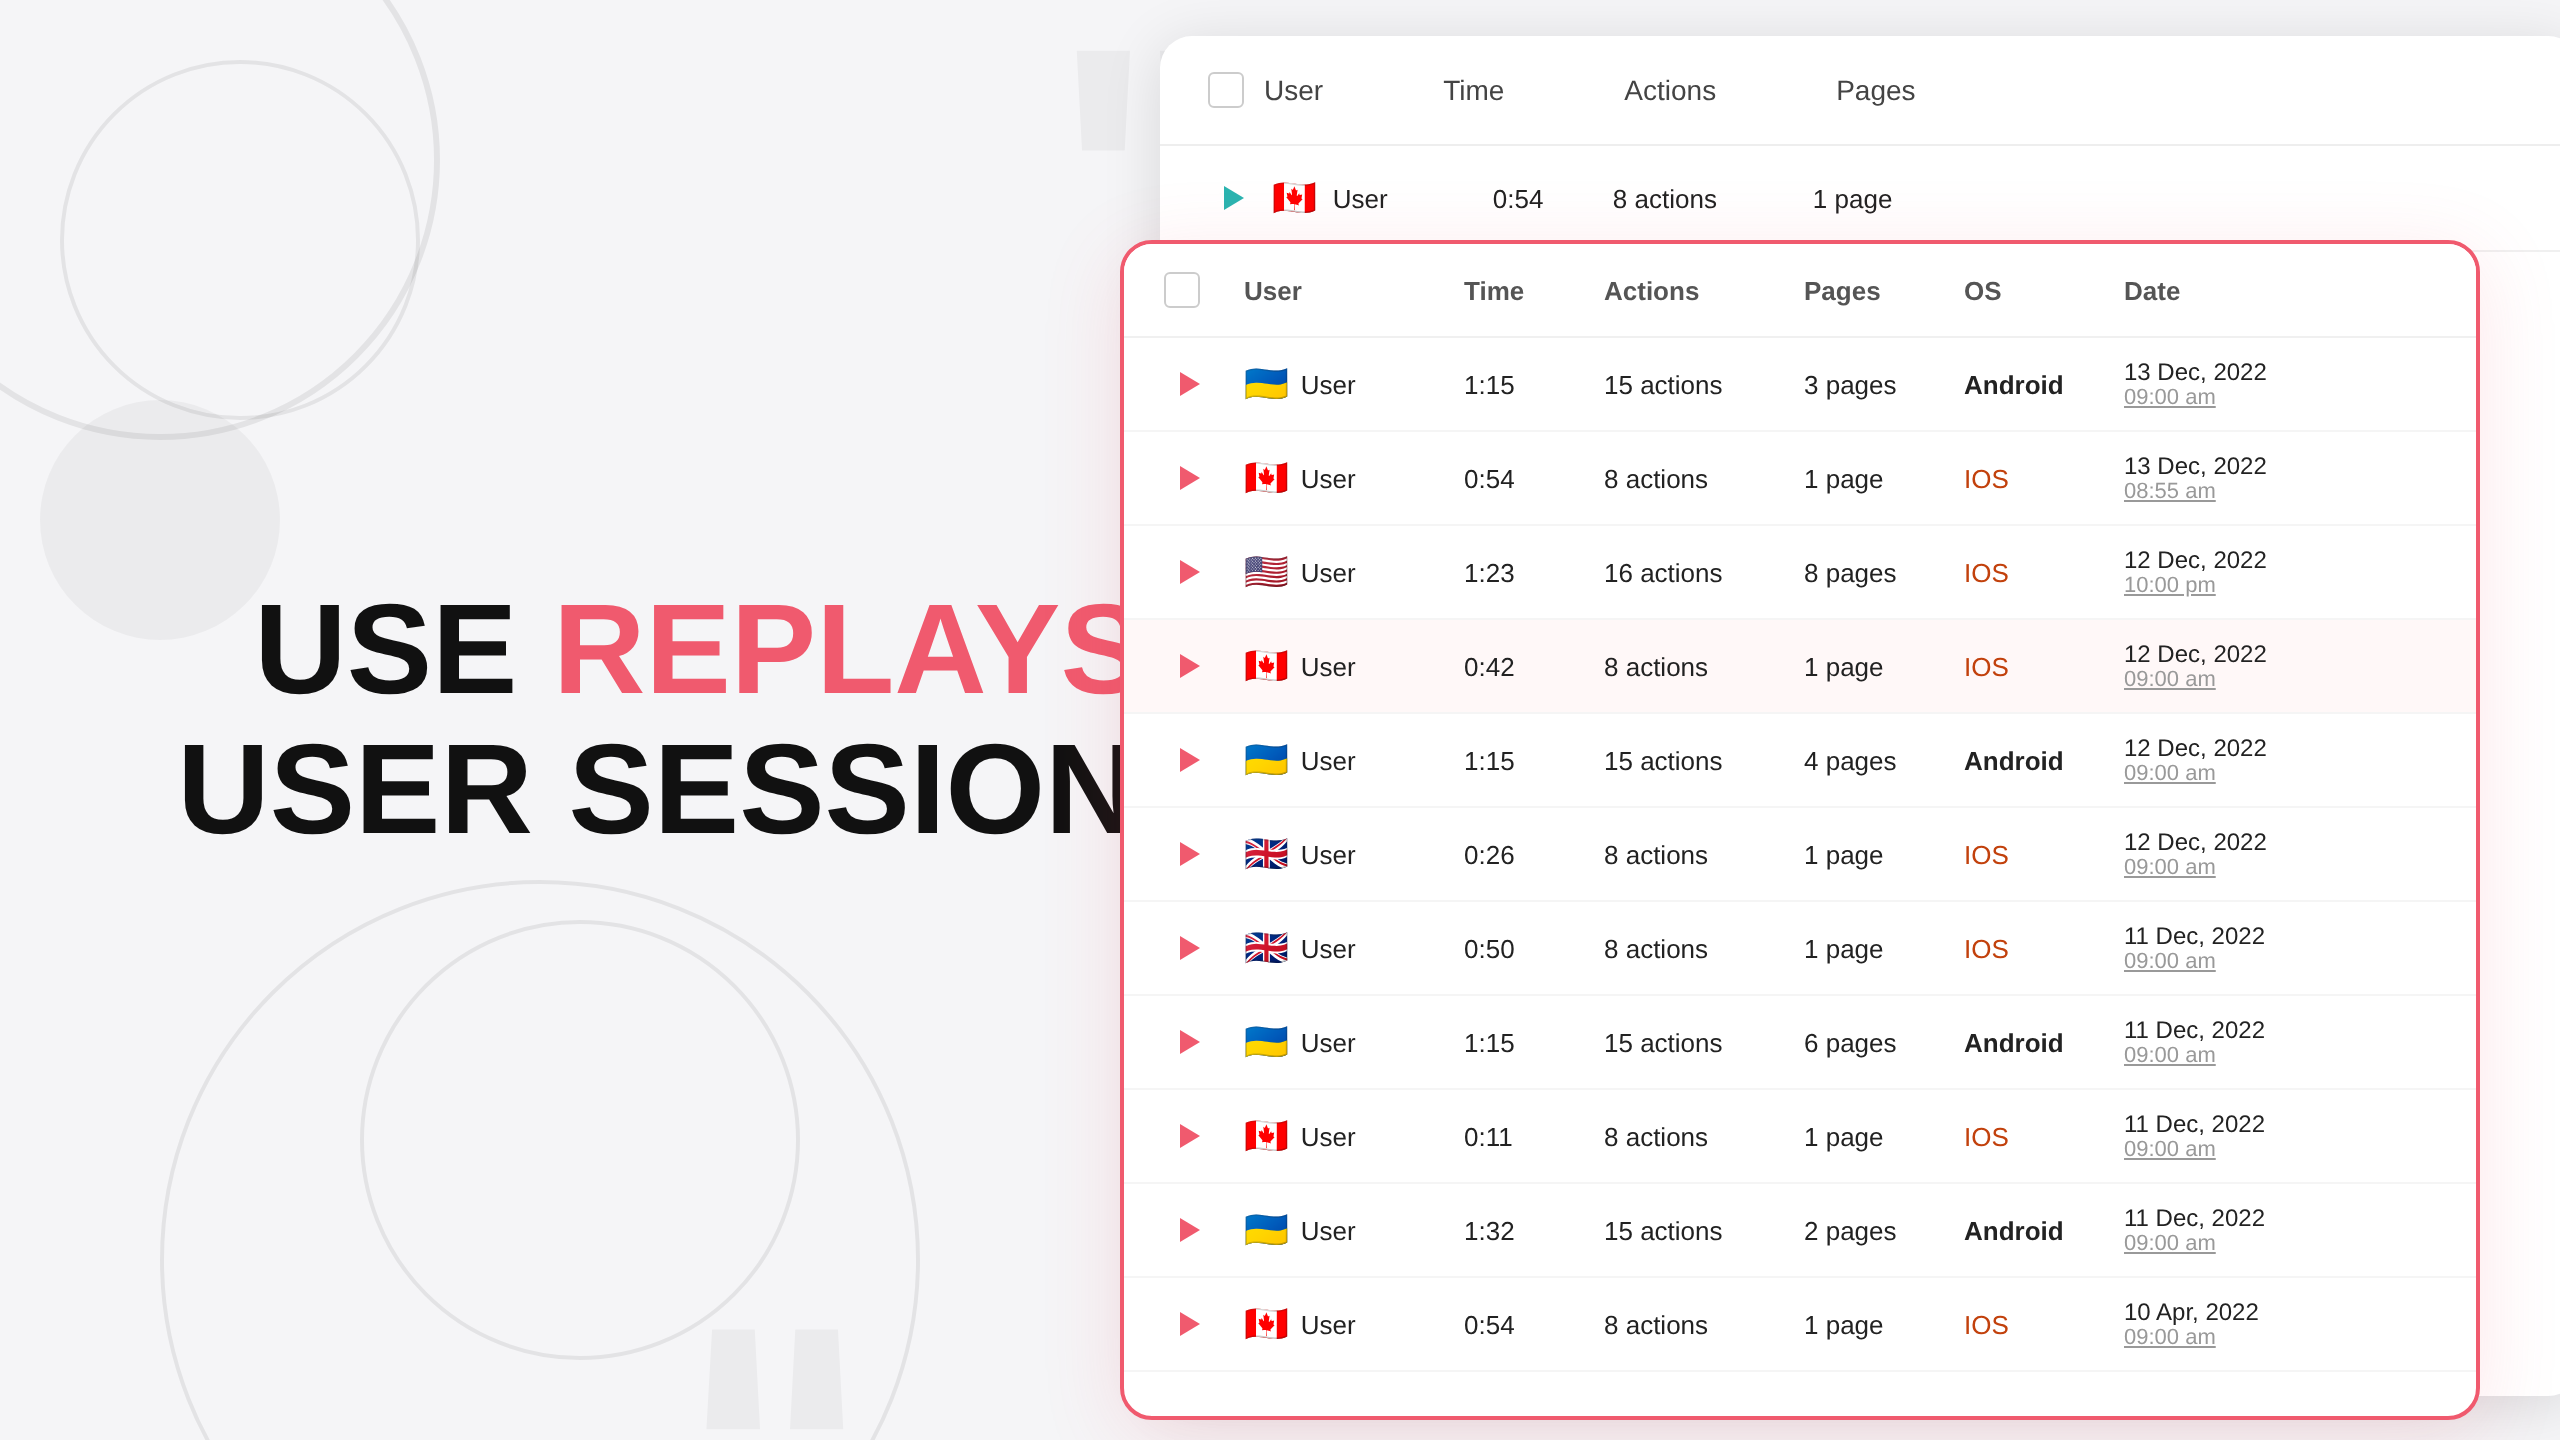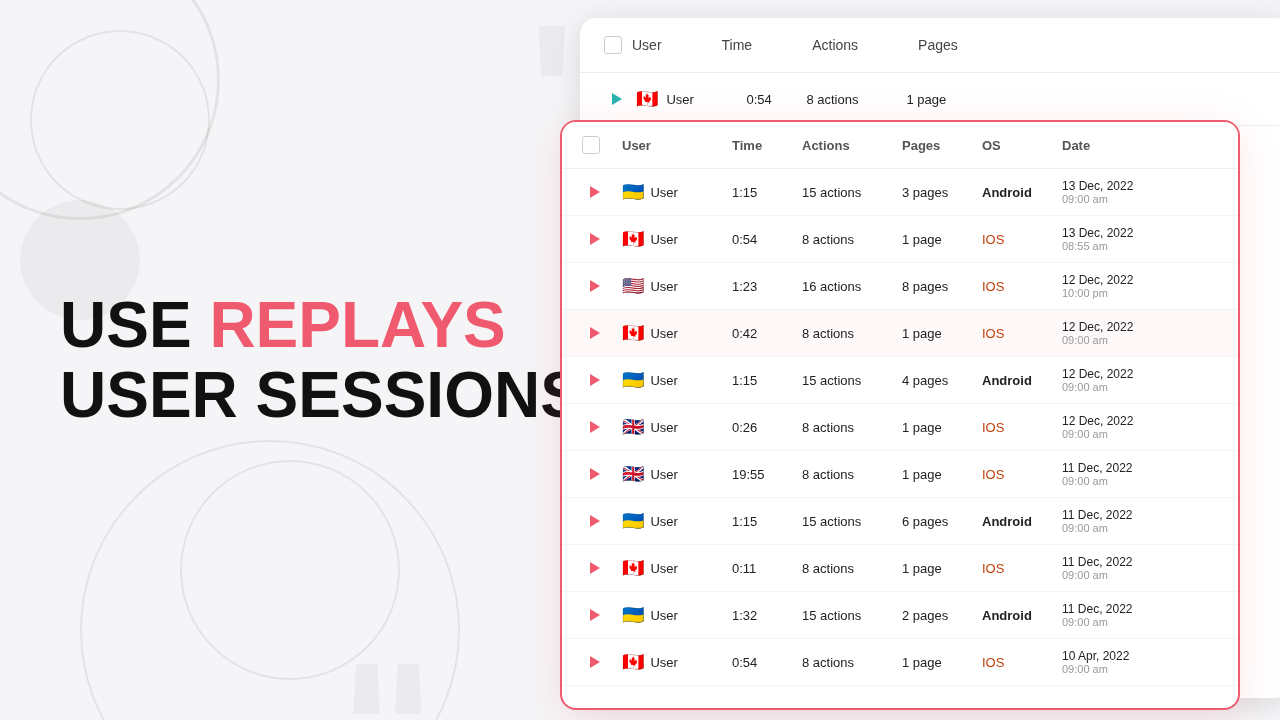--- a/index.html
+++ b/index.html
@@ -29,20 +29,21 @@
     }
 
     
     .left-section {
       position: absolute;
       left: 60px;
       top: 50%;
       transform: translateY(-50%);
       z-index: 2;
       width: 580px;
+      text-align: center;
     }
 
     .headline {
       font-size: 64px;
       font-weight: 800;
       line-height: 1.1;
       color: #111;
       text-transform: uppercase;
     }
 
@@ -188,20 +189,21 @@
 
     .date-main {
       font-size: 12px;
       color: #222;
       font-weight: 500;
     }
 
     .date-sub {
       font-size: 11px;
       color: #999;
+      text-decoration: underline;
     }
 
     
     .checkbox-wrap {
       width: 18px;
       height: 18px;
       border: 1.5px solid #ccc;
       border-radius: 3px;
       background: white;
       flex-shrink: 0;
@@ -393,21 +395,21 @@
       <div class="table-row">
     <div class="col-check">
       <div class="play-btn">
         <div class="play-triangle"></div>
       </div>
     </div>
     <div class="col-user cell cell-user">
       <span class="flag">🇬🇧</span>
       <span>User</span>
     </div>
-    <div class="col-time cell">19:55</div>
+    <div class="col-time cell">0:50</div>
     <div class="col-actions cell">8 actions</div>
     <div class="col-pages cell">1 page</div>
     <div class="col-os cell os-ios">IOS</div>
     <div class="col-date">
       <div class="date-main">11 Dec, 2022</div>
       <div class="date-sub">09:00 am</div>
     </div>
   </div>
       <div class="table-row">
     <div class="col-check">

